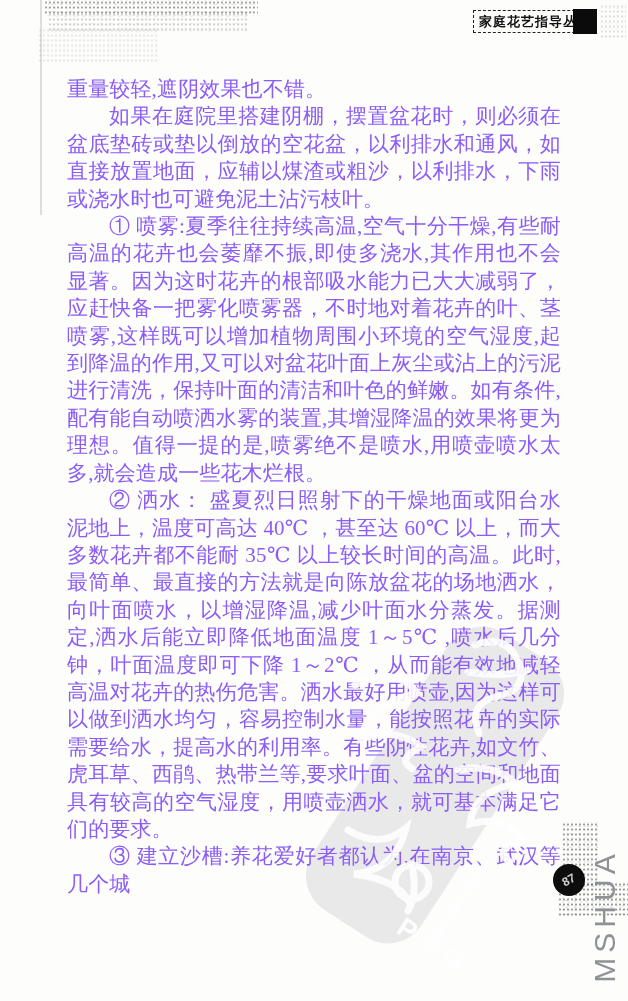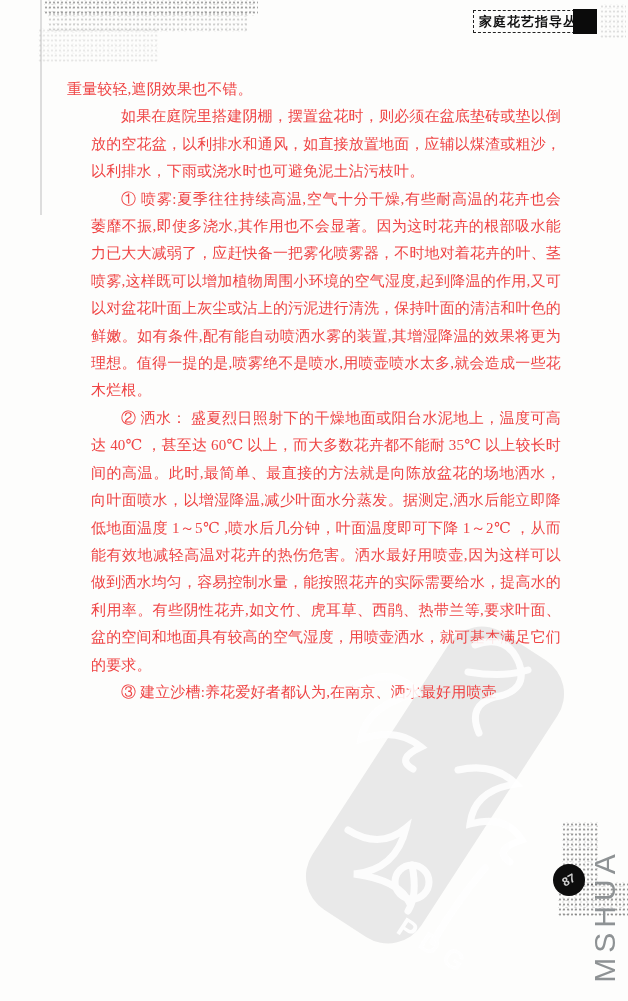--- a/index.html
+++ b/index.html
@@ -47,26 +47,26 @@
   }
   .header-square{
     position:absolute;right:-3px;top:-2px;width:24px;height:25px;
     background:#0b0b0b;
   }
 
   
   .body-text{
     position:absolute;left:67px;top:76px;width:494px;
     z-index:2;
-    color:#ef4444;
-    font-size:15px;line-height:27.4px;
+    color:#8b5cf6;
+    font-size:21px;line-height:27.4px;
     text-align:justify;letter-spacing:.15px;
   }
   .body-text p{margin:0;}
-  .body-text p.indent{text-indent:2em;margin-left:24px;}
+  .body-text p.indent{text-indent:2em;}
 
   
   .stamp{
     position:absolute;left:370px;top:620px;width:130px;height:330px;
     background:rgba(188,188,188,.30);
     border-radius:40px;
     transform:rotate(33deg);
     z-index:1;
   }
   .stamp-overlay{
@@ -110,21 +110,21 @@
     <span class="header-square"></span>
   </div>
 
   <div class="stamp"></div>
 
   <div class="body-text">
     <p>重量较轻,遮阴效果也不错。</p>
     <p class="indent">如果在庭院里搭建阴棚，摆置盆花时，则必须在盆底垫砖或垫以倒放的空花盆，以利排水和通风，如直接放置地面，应辅以煤渣或粗沙，以利排水，下雨或浇水时也可避免泥土沾污枝叶。</p>
     <p class="indent">① 喷雾:夏季往往持续高温,空气十分干燥,有些耐高温的花卉也会萎靡不振,即使多浇水,其作用也不会显著。因为这时花卉的根部吸水能力已大大减弱了，应赶快备一把雾化喷雾器，不时地对着花卉的叶、茎喷雾,这样既可以增加植物周围小环境的空气湿度,起到降温的作用,又可以对盆花叶面上灰尘或沾上的污泥进行清洗，保持叶面的清洁和叶色的鲜嫩。如有条件,配有能自动喷洒水雾的装置,其增湿降温的效果将更为理想。值得一提的是,喷雾绝不是喷水,用喷壶喷水太多,就会造成一些花木烂根。</p>
     <p class="indent">② 洒水： 盛夏烈日照射下的干燥地面或阳台水泥地上，温度可高达 40℃ ，甚至达 60℃ 以上，而大多数花卉都不能耐 35℃ 以上较长时间的高温。此时,最简单、最直接的方法就是向陈放盆花的场地洒水，向叶面喷水，以增湿降温,减少叶面水分蒸发。据测定,洒水后能立即降低地面温度 1～5℃ ,喷水后几分钟，叶面温度即可下降 1～2℃ ，从而能有效地减轻高温对花卉的热伤危害。洒水最好用喷壶,因为这样可以做到洒水均匀，容易控制水量，能按照花卉的实际需要给水，提高水的利用率。有些阴性花卉,如文竹、虎耳草、西鹃、热带兰等,要求叶面、盆的空间和地面具有较高的空气湿度，用喷壶洒水，就可基本满足它们的要求。</p>
-    <p class="indent">③ 建立沙槽:养花爱好者都认为,在南京、洒水最好用喷壶</p>
+    <p class="indent">③ 建立沙槽:养花爱好者都认为,在南京、武汉等几个城</p>
   </div>
 
   <svg class="stamp-overlay" viewBox="0 0 260 400" xmlns="http://www.w3.org/2000/svg">
     <g stroke="#ffffff" stroke-width="7" fill="none" stroke-linecap="round" opacity="0.88">
 
       <path d="M175 45 q32 -12 44 18 q10 28 -24 34 q-28 8 -16 36 M168 72 q36 6 60 -2"></path>
 
       <path d="M55 85 q40 -20 62 8 q-50 12 -56 46 q36 -12 60 8 q-26 12 -8 22"></path>
 
       <path d="M158 170 q36 -8 58 14 q-42 6 -46 40 q36 -10 52 16 q-30 10 -12 22"></path>

